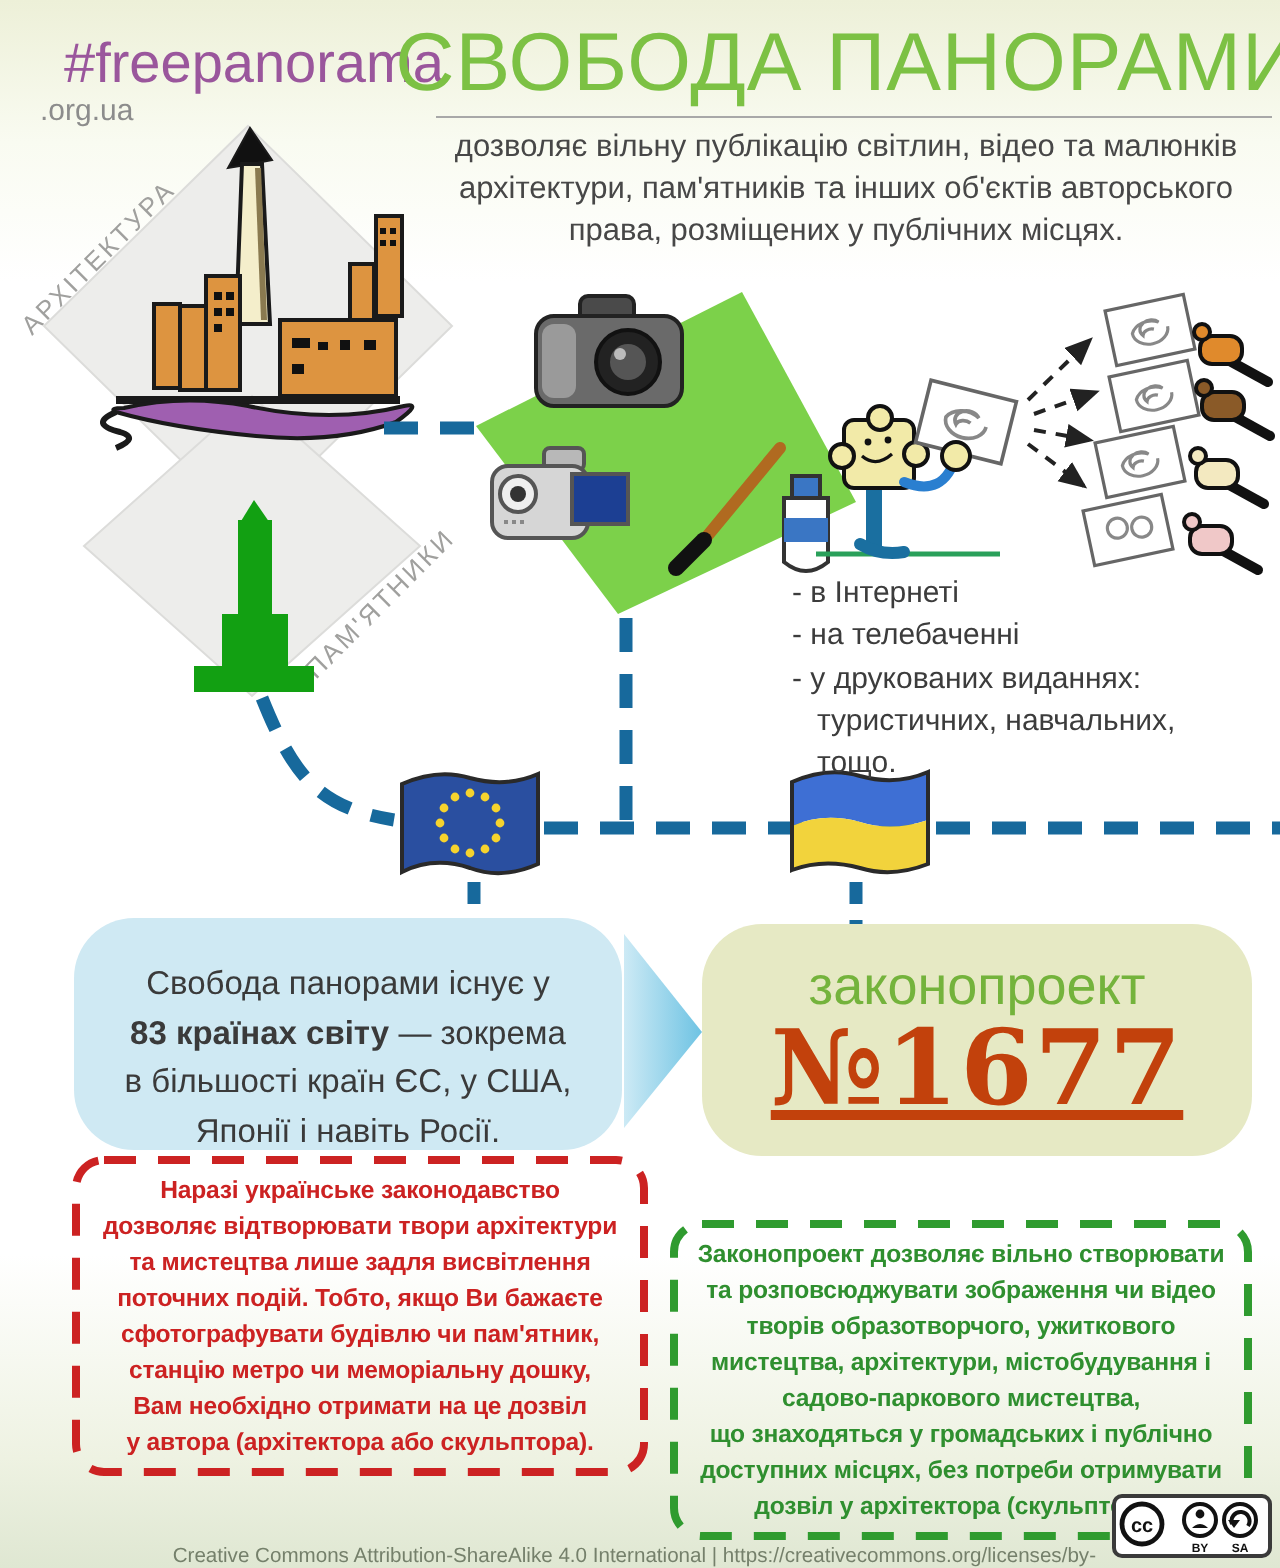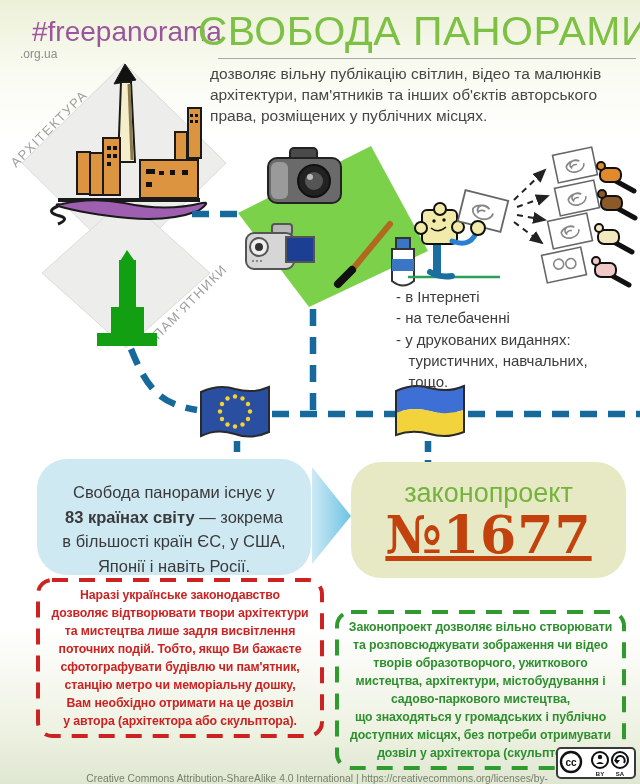--- a/index.html
+++ b/index.html
@@ -3,24 +3,24 @@
 <meta charset="utf-8">
 <style>
   html,body{margin:0;padding:0;}
   body{width:640px;height:784px;font-family:"Liberation Sans",sans-serif;}
   .canvas{position:relative;width:640px;height:784px;overflow:hidden;
     background:linear-gradient(180deg,#edf0d8 0%,#f9fbf1 9%,#ffffff 18%,#ffffff 80%,#eef2e2 93%,#dfe7d2 100%);}
   .abs{position:absolute;}
   .scene{left:0;top:0;z-index:1;}
   .txt{z-index:2;}
   .logo1{left:32px;top:16px;font-size:28px;color:#9a569c;letter-spacing:0;}
-  .logo2{left:20px;top:47px;font-size:12px;color:#8c8c8c;}
+  .logo2{left:20px;top:47px;font-size:15px;color:#8c8c8c;}
   .title{left:15px;top:8px;width:636px;text-align:right;font-size:41px;font-weight:normal;color:#7cc144;letter-spacing:0.5px;}
   .rule{left:218px;top:58px;width:418px;height:1px;background:#a8a8a8;}
-  .subtitle{left:210px;top:63px;width:426px;text-align:left;font-size:15.5px;color:#474747;line-height:1.36;}
+  .subtitle{left:210px;top:63px;width:426px;text-align:center;font-size:15.5px;color:#474747;line-height:1.36;}
   .preline{white-space:pre-line;}
   .prewrap{white-space:pre-wrap;}
   .pubs{left:396px;top:286px;width:230px;font-size:15px;color:#3c3c3c;line-height:1.42;}
   .bubble{left:37px;top:459px;width:274px;height:116px;background:#cfe9f3;border-radius:30px;
     display:flex;align-items:center;justify-content:center;text-align:center;
     font-size:16.5px;color:#3a3a3a;line-height:1.5;}
   .billbox{left:351px;top:462px;width:275px;height:116px;background:#e6e9c4;border-radius:30px;
     display:flex;flex-direction:column;align-items:center;justify-content:center;text-align:center;}
   .bill-label{font-size:27px;color:#74b33c;line-height:1.1;}
   .bill-number{font-family:"DejaVu Serif",serif;font-weight:bold;font-size:52px;color:#c2410c;line-height:1.0;letter-spacing:1px;text-decoration:underline;}

